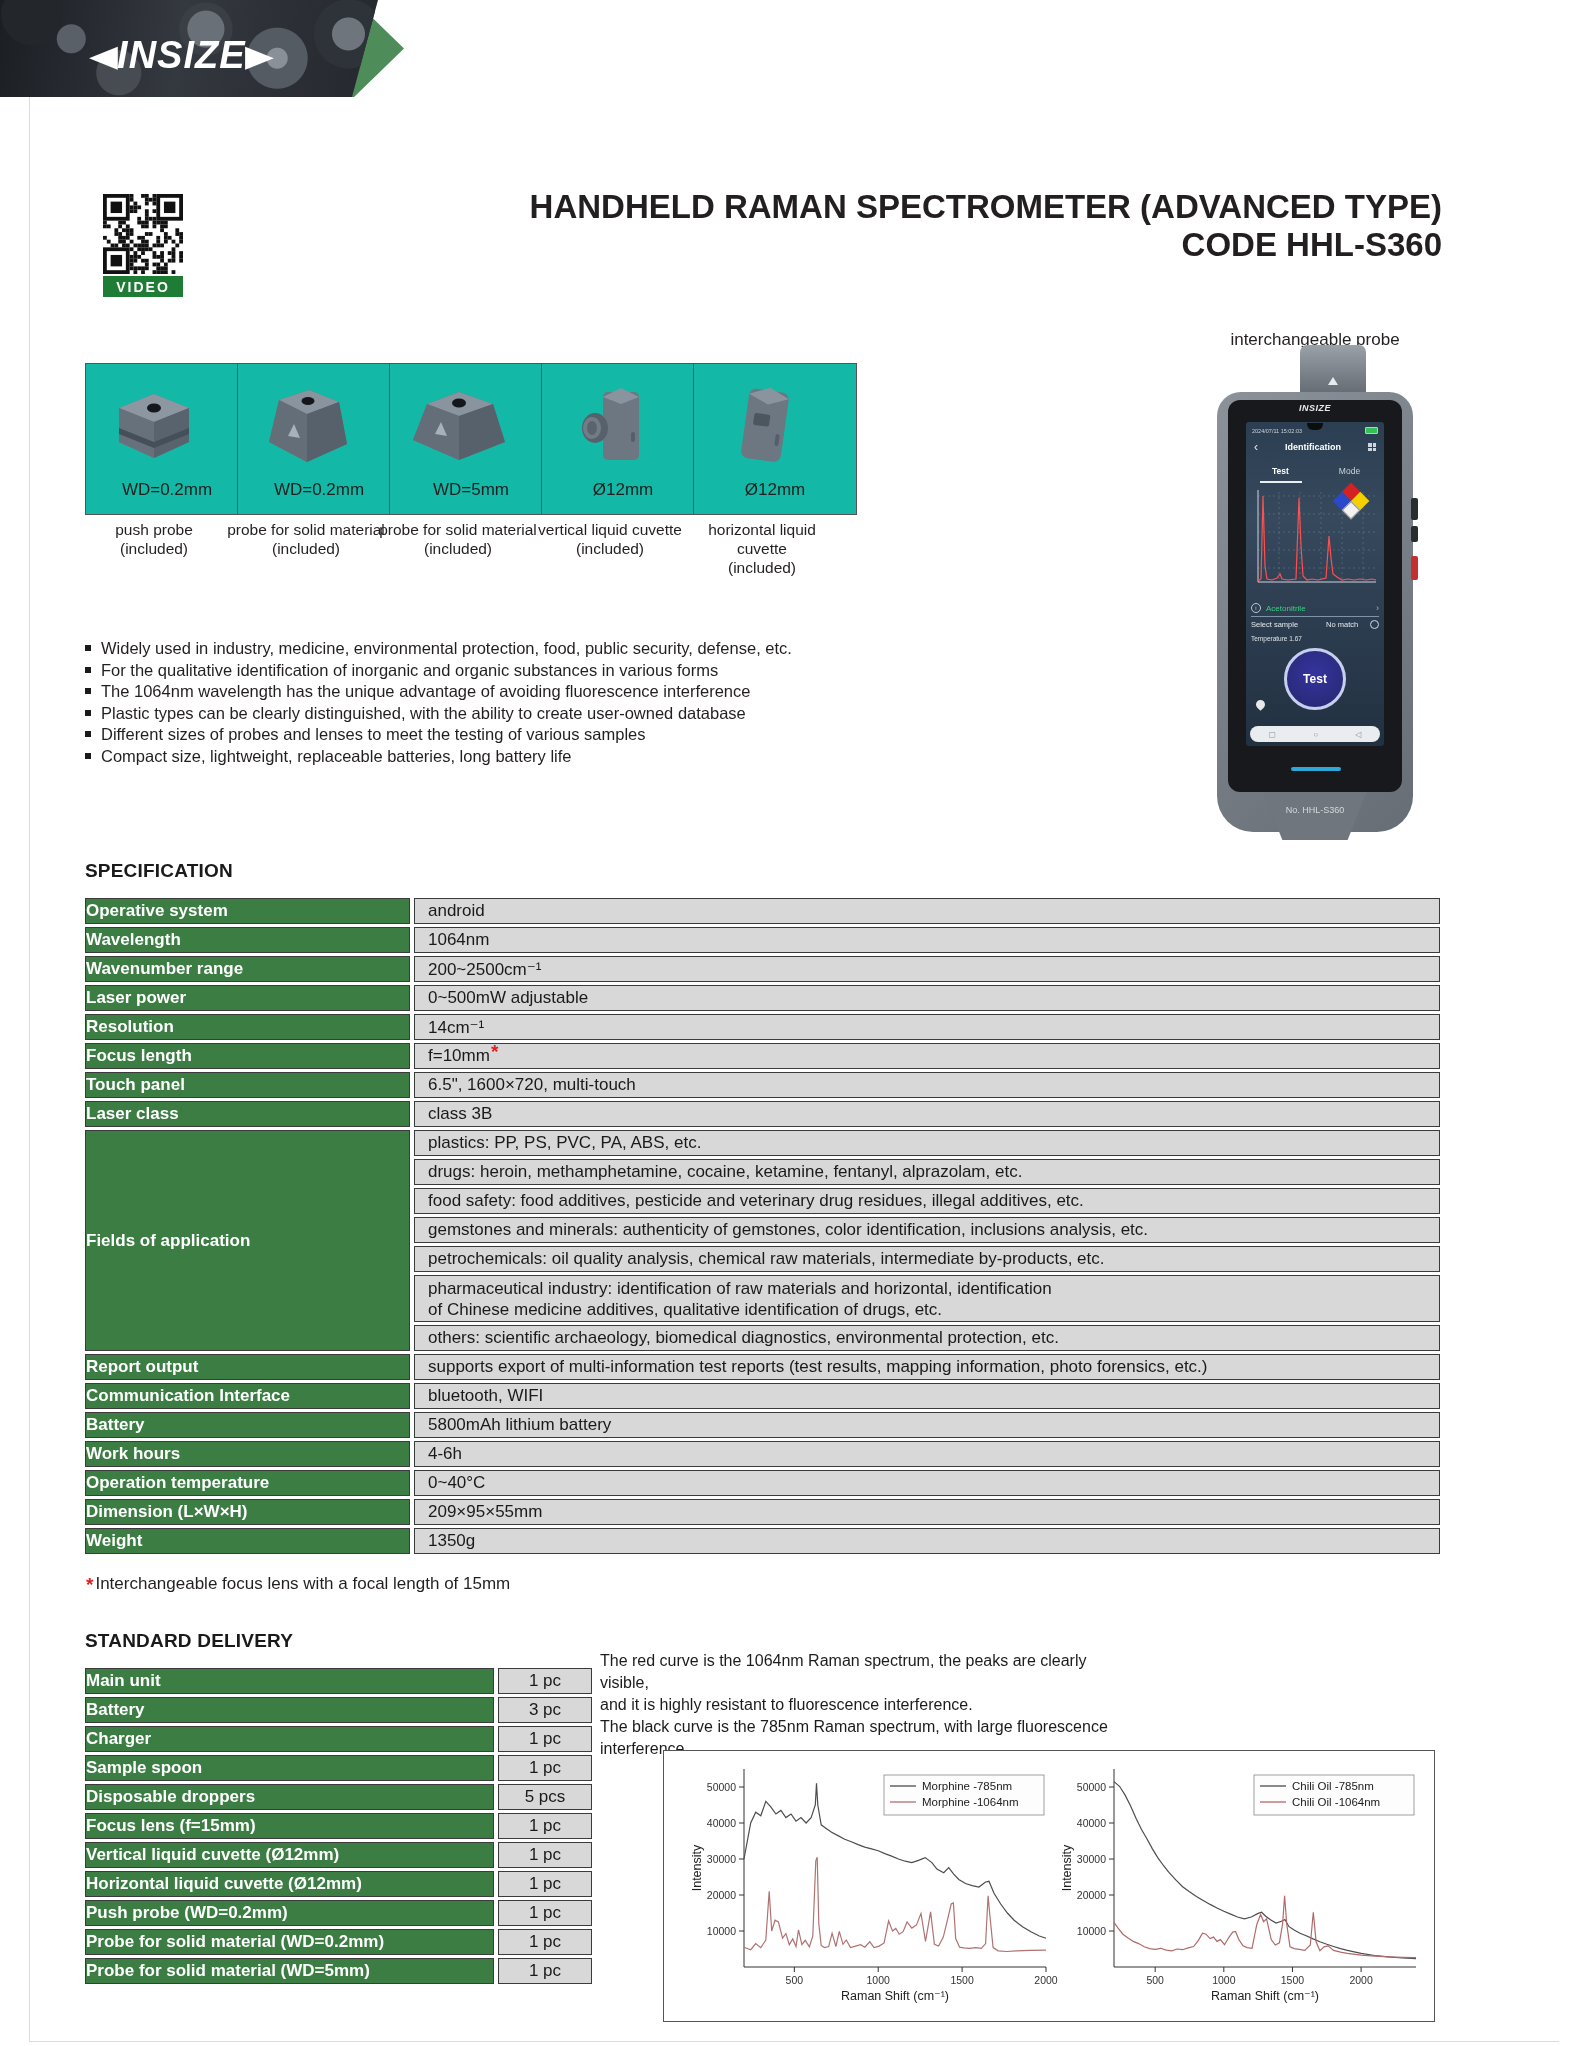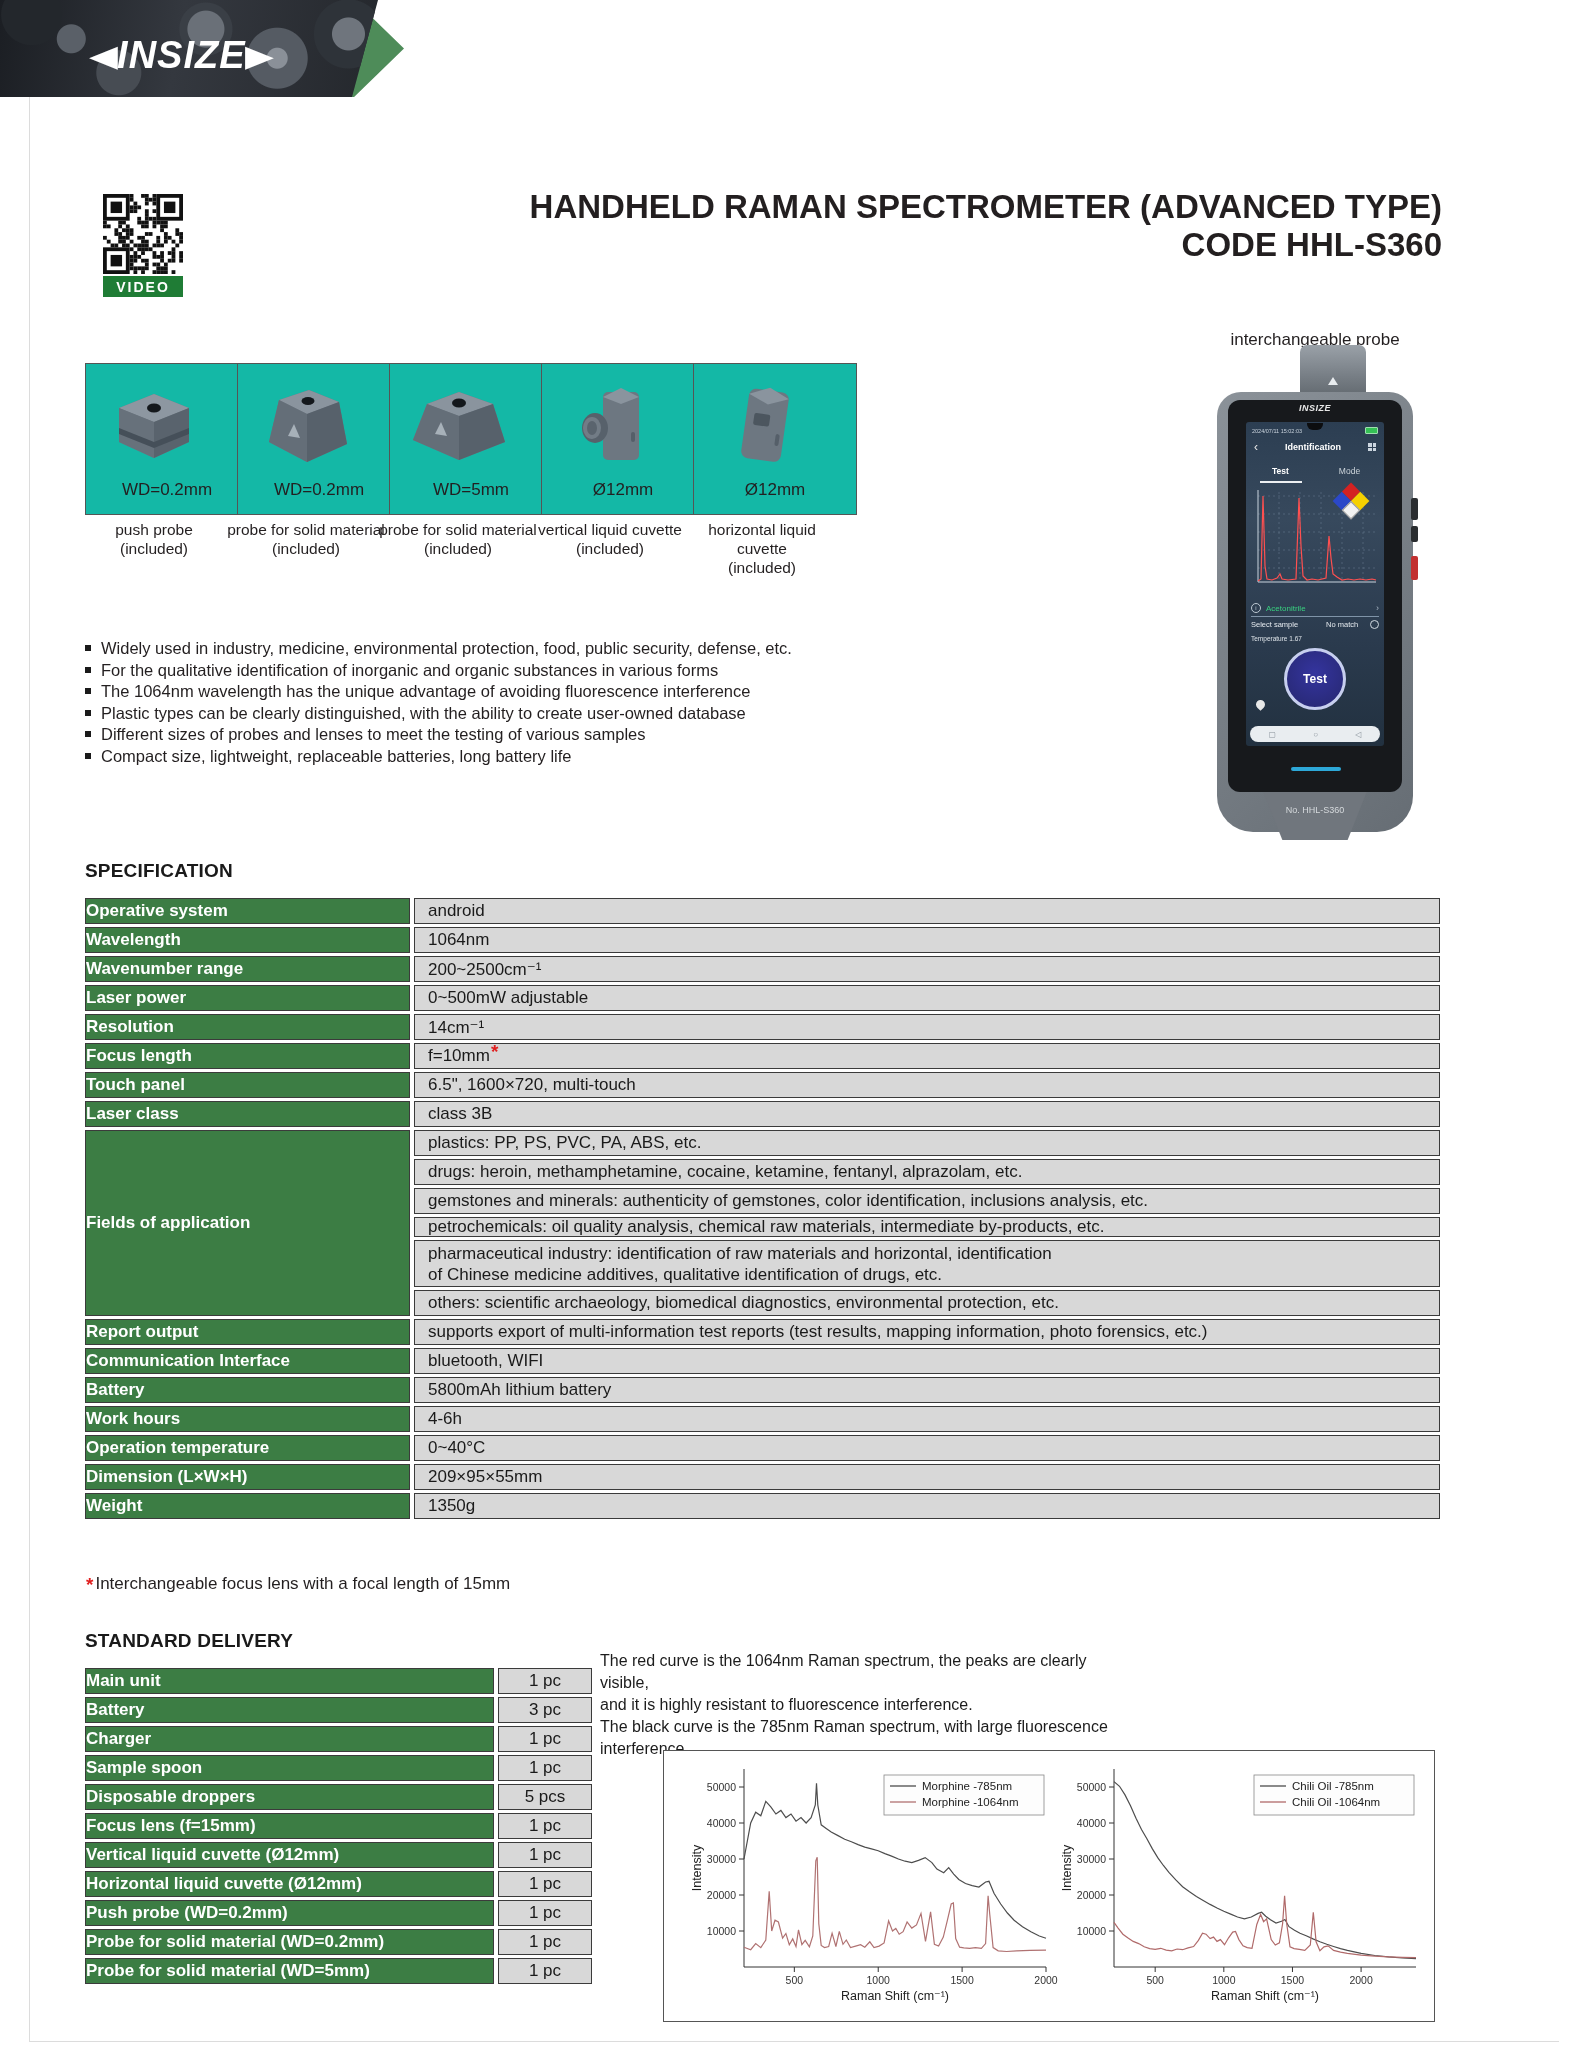--- a/index.html
+++ b/index.html
@@ -453,22 +453,23 @@
       <div class="cell green">Laser class</div>
       <div class="cell gray">
         <span>class 3B</span>
       </div>
     </div>
     <div class="trow">
       <div class="cell green">Fields of application</div>
       <div class="subcol">
         <div class="cell gray" style="height: 26px;">plastics: PP, PS, PVC, PA, ABS, etc.</div>
         <div class="cell gray" style="height: 26px;">drugs: heroin, methamphetamine, cocaine, ketamine, fentanyl, alprazolam, etc.</div>
+        <div class="cell gray" style="height: 26px;">food safety: food additives, pesticide and veterinary drug residues, illegal additives, etc.</div>
         <div class="cell gray" style="height: 26px;">gemstones and minerals: authenticity of gemstones, color identification, inclusions analysis, etc.</div>
-        <div class="cell gray" style="height: 20px;">petrochemicals: oil quality analysis, chemical raw materials, intermediate by-products, etc.</div>
+        <div class="cell gray" style="height: 26px;">petrochemicals: oil quality analysis, chemical raw materials, intermediate by-products, etc.</div>
         <div class="cell gray tall">pharmaceutical industry: identification of raw materials and horizontal, identification
 of Chinese medicine additives, qualitative identification of drugs, etc.</div>
         <div class="cell gray" style="height: 26px;">others: scientific archaeology, biomedical diagnostics, environmental protection, etc.</div>
       </div>
     </div>
     <div class="trow">
       <div class="cell green">Report output</div>
       <div class="cell gray">
         <span>supports export of multi-information test reports (test results, mapping information, photo forensics, etc.)</span>
       </div>

